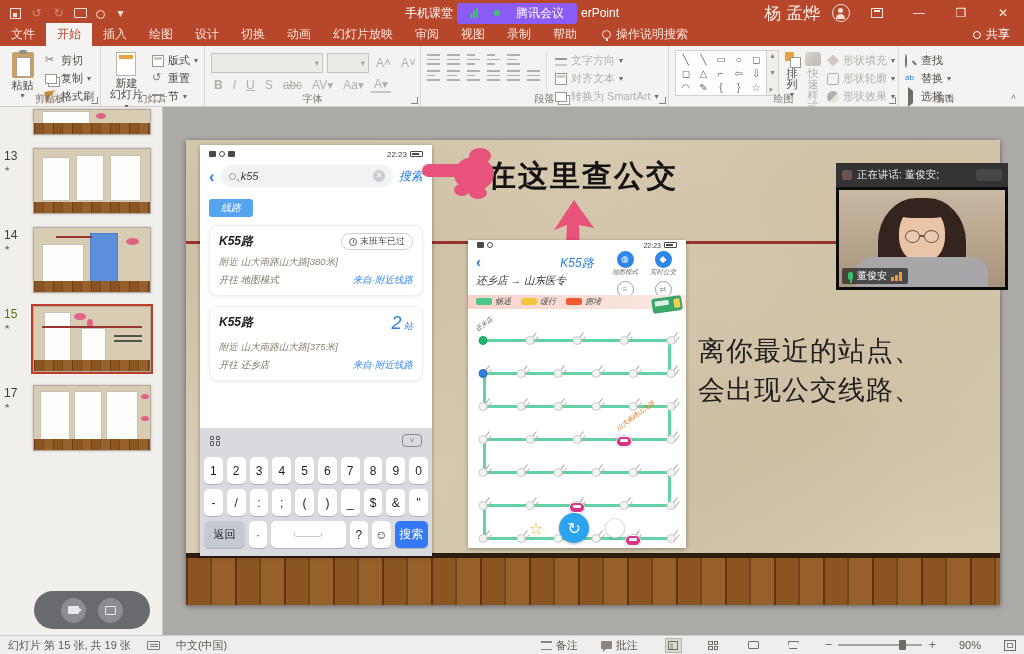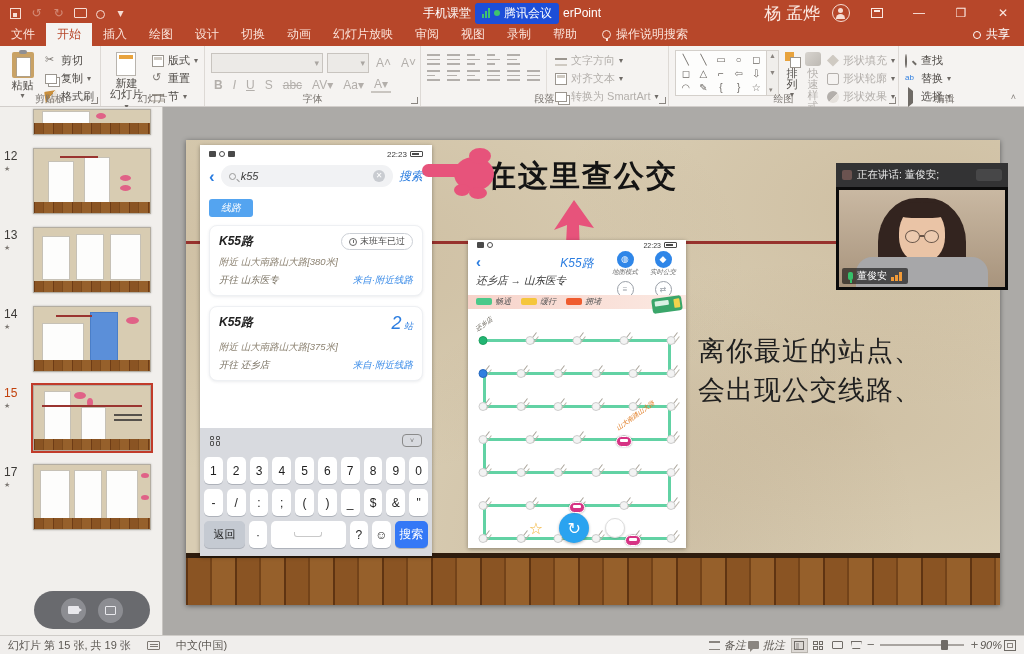--- a/index.html
+++ b/index.html
@@ -10,21 +10,21 @@
   
   #titlebar{position:absolute;left:0;top:0;width:1024px;height:26px;background:#b7472a;display:flex;align-items:center;color:#fff;}
   .qat{display:flex;align-items:center;gap:9px;padding-left:10px;}
   .qicon{width:13px;height:13px;color:#f6ddd4;font-size:12px;line-height:13px;text-align:center;}
   .qicon.dim{opacity:.45;}
   .qsave{width:11px;height:11px;border:1.5px solid #f6ddd4;position:relative;}
   .qsave::after{content:"";position:absolute;left:2px;top:4px;width:4px;height:4px;background:#f6ddd4;}
   .qmon{width:13px;height:10px;border:1.5px solid #f6ddd4;border-radius:1px;}
   .qper{width:9px;height:9px;border:1.5px solid #f6ddd4;border-radius:50%;margin-top:2px;}
   #apptitle{position:absolute;left:0;right:0;top:0;height:26px;display:flex;align-items:center;justify-content:center;gap:4px;font-size:12px;pointer-events:none;}
-  .meetbadge{display:inline-flex;align-items:center;gap:4px;background:#1d4ed8;border-radius:3px;padding:2px 7px;pointer-events:auto;}
+  .meetbadge{display:inline-flex;align-items:center;gap:16px;background:#8b5cf6;border-radius:3px;padding:2px 13px;pointer-events:auto;}
   .mb-bars{display:inline-flex;align-items:flex-end;gap:1px;height:10px;}
   .mb-bars b{width:2px;background:#3fc46d;display:block;}
   .mb-dot{width:6px;height:6px;border-radius:50%;background:#3fc46d;}
   .titleright{display:flex;align-items:center;gap:12px;position:absolute;right:0;top:0;height:26px;padding-right:6px;}
   .username{font-size:17px;color:#fbe9e2;}
   .avatar{width:18px;height:18px;border:1.5px solid #f6ddd4;border-radius:50%;position:relative;}
   .avatar::before{content:"";position:absolute;left:5px;top:3px;width:5px;height:5px;border-radius:50%;background:#f6ddd4;}
   .avatar::after{content:"";position:absolute;left:3px;top:9px;width:9px;height:5px;border-radius:5px 5px 0 0;background:#f6ddd4;}
   .winbtn{width:30px;height:26px;display:flex;align-items:center;justify-content:center;font-size:12px;color:#fbe9e2;}
   .ribopt{width:12px;height:10px;border:1.2px solid #fbe9e2;position:relative;font-size:0;}
@@ -91,21 +91,21 @@
   .i-find::after{content:"";position:absolute;left:7px;top:7px;width:5px;height:1.5px;background:#6f6b66;transform:rotate(45deg);}
   .i-replace::after{content:"ab";font-size:8px;color:#2f7fe0;position:absolute;top:0;}
   .i-select{width:0;height:0;border-left:5px solid #6f6b66;border-top:4px solid transparent;border-bottom:4px solid transparent;margin:2px 0 0 3px;transform:rotate(-20deg);}
   .collapse{position:absolute;right:8px;bottom:4px;font-size:9px;color:#8a8580;}
 
   
   #thumbpanel{position:absolute;left:0;top:107px;width:163px;height:528px;background:#f1efec;border-right:1px solid #c8c5c1;overflow:hidden;padding-top:2px;}
   .thumbrow{display:flex;gap:5px;margin:0 0 13px 4px;}
   .numwrap{width:24px;text-align:left;padding-top:1px;}
   .thumbnum{font-size:12px;color:#3c3a37;}
-  .thumbnum.sel{color:#c2410c;}
+  .thumbnum.sel{color:#4d7c0f;}
   .thumbstar{font-size:7px;color:#7d7873;margin-top:2px;}
   .mini{position:relative;width:118px;height:66px;background:#d8ccb2;border:1px solid #b3ada1;box-shadow:0 0 2px rgba(0,0,0,.25);overflow:hidden;}
   .mini.selected{outline:2px solid #c13b2a;outline-offset:0;}
   .mini i{display:none;position:absolute;}
   .mini .mwood{display:block;left:0;right:0;bottom:0;height:11px;background:repeating-linear-gradient(90deg,#6e3c16 0 1px,#8a5423 1px 9px,#7c4a1d 9px 10px,#96602b 10px 19px);}
   .mini .ph1,.mini .ph2,.mini .ph3{background:#fdfdfc;border:1px solid #c6c1b6;}
   .mini .bl1,.mini .bl2{background:#e06287;border-radius:50%;}
   .mini .ln{background:#9a3430;height:2px;}
   .m11{height:26px;}
   .m11 .ph1{display:block;left:8px;top:1px;width:48px;height:13px;}
@@ -270,21 +270,21 @@
   .fwc{width:25px;height:25px;border-radius:50%;background:rgba(235,235,240,.28);display:flex;align-items:center;justify-content:center;}
   .fwcam{width:11px;height:8px;background:#e8e8ec;border-radius:1px;position:relative;}
   .fwcam::after{content:"";position:absolute;right:-3px;top:1.5px;border-left:3px solid #e8e8ec;border-top:2.5px solid transparent;border-bottom:2.5px solid transparent;}
   .fwscr{width:11px;height:9px;border:1.5px solid #e8e8ec;border-radius:1px;}
 
   
   #statusbar{position:absolute;left:0;bottom:0;width:1024px;height:19px;background:#f0eeec;border-top:1px solid #cfccc8;display:flex;align-items:center;font-size:11px;color:#5a5651;padding:0 8px;}
   .stitem{margin-right:16px;display:flex;align-items:center;gap:4px;}
   .kbdico{width:13px;height:9px;border:1px solid #7d7873;border-radius:1px;position:relative;}
   .kbdico::after{content:"";position:absolute;left:2px;top:2px;width:8px;height:1px;background:#7d7873;box-shadow:0 2px 0 #7d7873;}
-  .stright{margin-left:auto;display:flex;align-items:center;gap:2px;font-style:italic;}
+  .stright{margin-left:auto;display:flex;align-items:center;gap:23px;}
   .noteico{width:11px;height:9px;border-top:2px solid #8a8580;border-bottom:1px solid #8a8580;}
   .cmtico{width:11px;height:8px;background:#8a8580;border-radius:1px;position:relative;}
   .cmtico::after{content:"";position:absolute;left:2px;bottom:-3px;border-top:3px solid #8a8580;border-right:3px solid transparent;}
   .viewico{width:17px;height:15px;display:flex;align-items:center;justify-content:center;}
   .viewico.on{background:#dcd8d4;border:1px solid #b8b4ae;}
   .vnorm{width:10px;height:9px;border:1px solid #6f6b66;position:relative;}
   .vnorm::after{content:"";position:absolute;left:1px;top:1px;width:3px;height:6px;background:#b3afab;}
   .vgrid{width:10px;height:9px;display:grid;grid-template-columns:1fr 1fr;gap:1px;}
   .vgrid b{border:1px solid #6f6b66;display:block;}
   .vread{width:11px;height:8px;border:1px solid #6f6b66;border-radius:1px;}
@@ -597,34 +597,20 @@
       <div class="thumbrow">
         <div class="numwrap"></div>
         <div class="mini m11">
           <i class="ph1"></i>
           <i class="bl1"></i>
           <i class="mwood"></i>
         </div>
       </div>
       <div class="thumbrow">
         <div class="numwrap">
-          <div class="thumbnum">12</div>
-          <div class="thumbstar">★</div>
-        </div>
-        <div class="mini m12">
-          <i class="ph1"></i>
-          <i class="ph2"></i>
-          <i class="bl1"></i>
-          <i class="bl2"></i>
-          <i class="ln"></i>
-          <i class="mwood"></i>
-        </div>
-      </div>
-      <div class="thumbrow">
-        <div class="numwrap">
           <div class="thumbnum">13</div>
           <div class="thumbstar">★</div>
         </div>
         <div class="mini m13">
           <i class="ph1"></i>
           <i class="ph2"></i>
           <i class="ph3"></i>
           <i class="mwood"></i>
         </div>
       </div>
@@ -704,21 +690,21 @@
           <div class="card">
             <div class="crow1">
               <span class="route">K55路</span>
               <span class="badge">
                 <span class="clock"></span>
                 <span>末班车已过</span>
               </span>
             </div>
             <div class="cline">附近  山大南路山大路[380米]</div>
             <div class="crow2">
-              <span class="dest">开往  山东医专</span>
+              <span class="dest">开往  地图模式</span>
               <span class="source">来自·附近线路</span>
             </div>
           </div>
           <div class="card">
             <div class="crow1">
               <span class="route">K55路</span>
               <span class="stopsbig">2<b> 站</b></span>
             </div>
             <div class="cline">附近  山大南路山大路[375米]</div>
             <div class="crow2">

